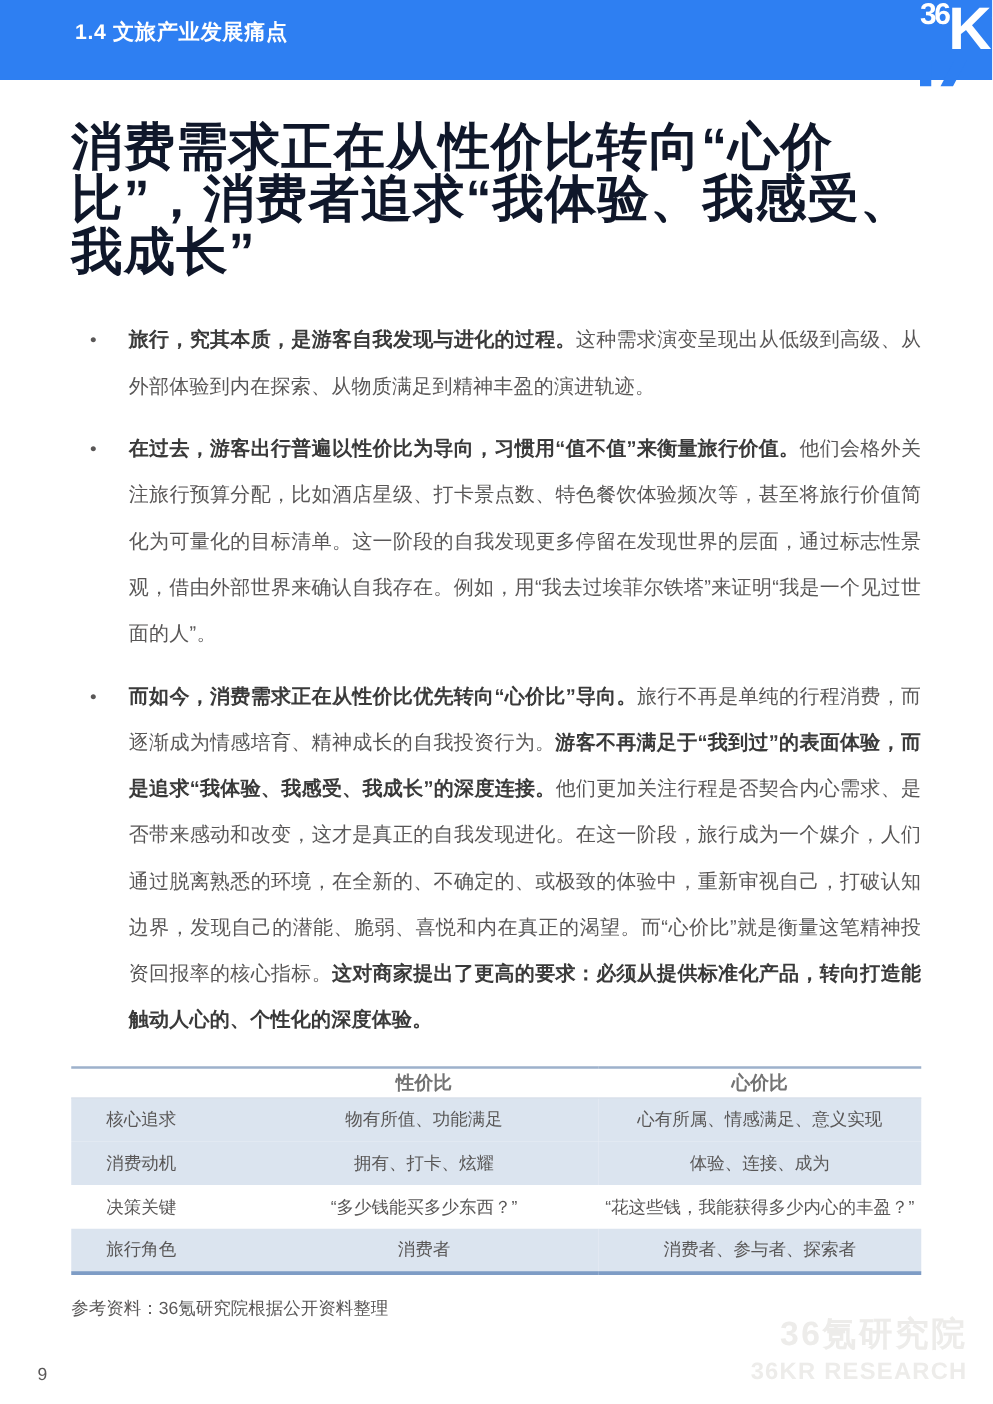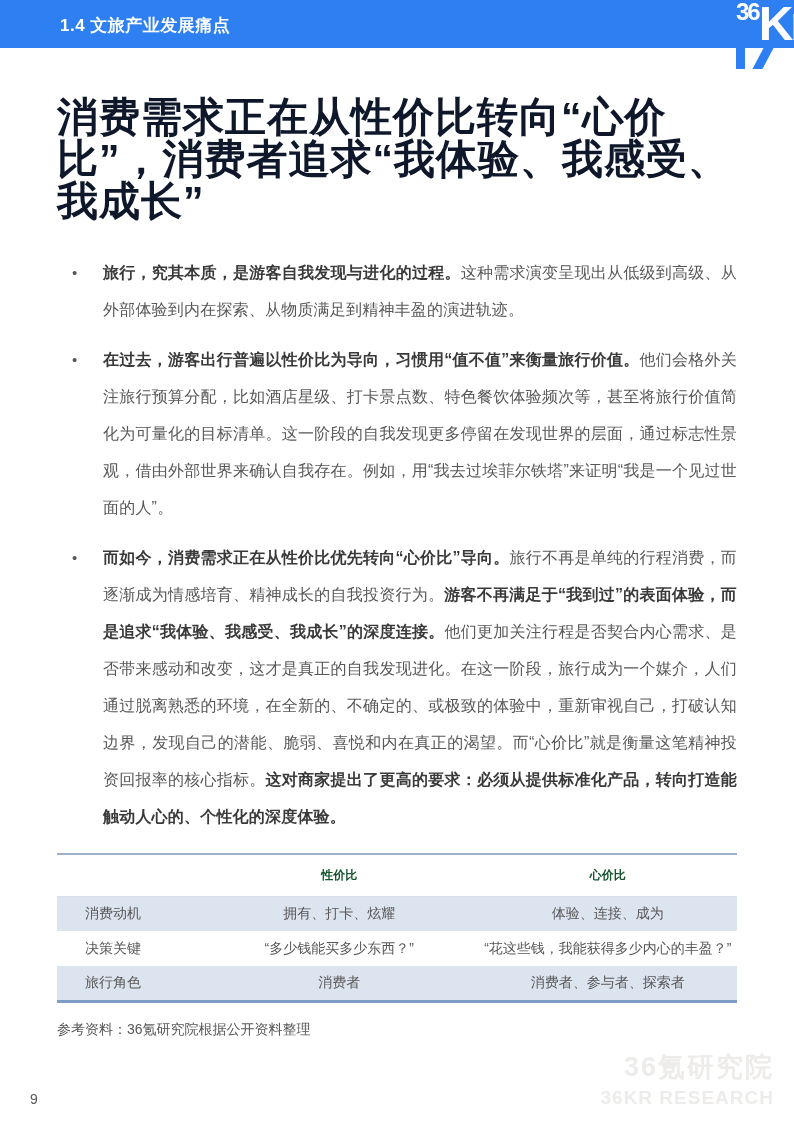--- a/index.html
+++ b/index.html
@@ -4,21 +4,21 @@
 <style>
   * { margin:0; padding:0; box-sizing:border-box; }
   html,body { background:#ffffff; }
   .page {
     width:794px; height:1123px; position:relative; background:#ffffff;
     overflow:hidden; font-family:"Liberation Sans","DejaVu Sans",sans-serif;
     margin:0 auto;
   }
   
   .topbar {
-    position:absolute; top:0; left:0; width:794px; height:48px;
+    position:absolute; top:0; left:0; width:794px; height:64px;
     background:#2E7FF2; overflow:hidden;
   }
   .topbar-title {
     position:absolute; left:60px; top:14px; color:#ffffff;
     font-size:17px; font-weight:bold; letter-spacing:0.5px;
   }
   .logo {
     position:absolute; top:0px; right:-12px; white-space:nowrap;
     color:#ffffff; font-weight:bold; line-height:1;
   }
@@ -44,21 +44,21 @@
   }
   .run-bold { font-weight:bold; color:#3A3A3A; }
 
   
   .compare-table {
     width:100%; border-collapse:collapse; margin-top:18px;
     border-top:2px solid #9DB1CB; border-bottom:3px solid #7E9CC5;
     table-layout:fixed;
   }
   .compare-table th {
-    color:#14532d; font-size:12px; font-weight:bold; height:42px;
+    color:#737373; font-size:15px; font-weight:bold; height:24px;
     border-bottom:1px solid #D9E0EA; text-align:center;
   }
   .compare-table td {
     font-size:14px; color:#595757; height:35px; text-align:center;
   }
   .compare-table td.row-label { text-align:left; padding-left:28px; }
   .compare-table tr.shaded { background:#DBE4EF; }
   .col-label { width:21%; } .col-a { width:41%; } .col-b { width:38%; }
 
   
@@ -109,20 +109,25 @@
         </colgroup>
       <thead>
           <tr id="table-head-row">
             <th></th>
             <th>性价比</th>
             <th>心价比</th>
           </tr>
         </thead>
       <tbody id="table-body">
           <tr class="shaded">
+            <td class="row-label">核心追求</td>
+            <td>物有所值、功能满足</td>
+            <td>心有所属、情感满足、意义实现</td>
+          </tr>
+          <tr class="shaded">
             <td class="row-label">消费动机</td>
             <td>拥有、打卡、炫耀</td>
             <td>体验、连接、成为</td>
           </tr>
           <tr class="">
             <td class="row-label">决策关键</td>
             <td>“多少钱能买多少东西？”</td>
             <td>“花这些钱，我能获得多少内心的丰盈？”</td>
           </tr>
           <tr class="shaded">

